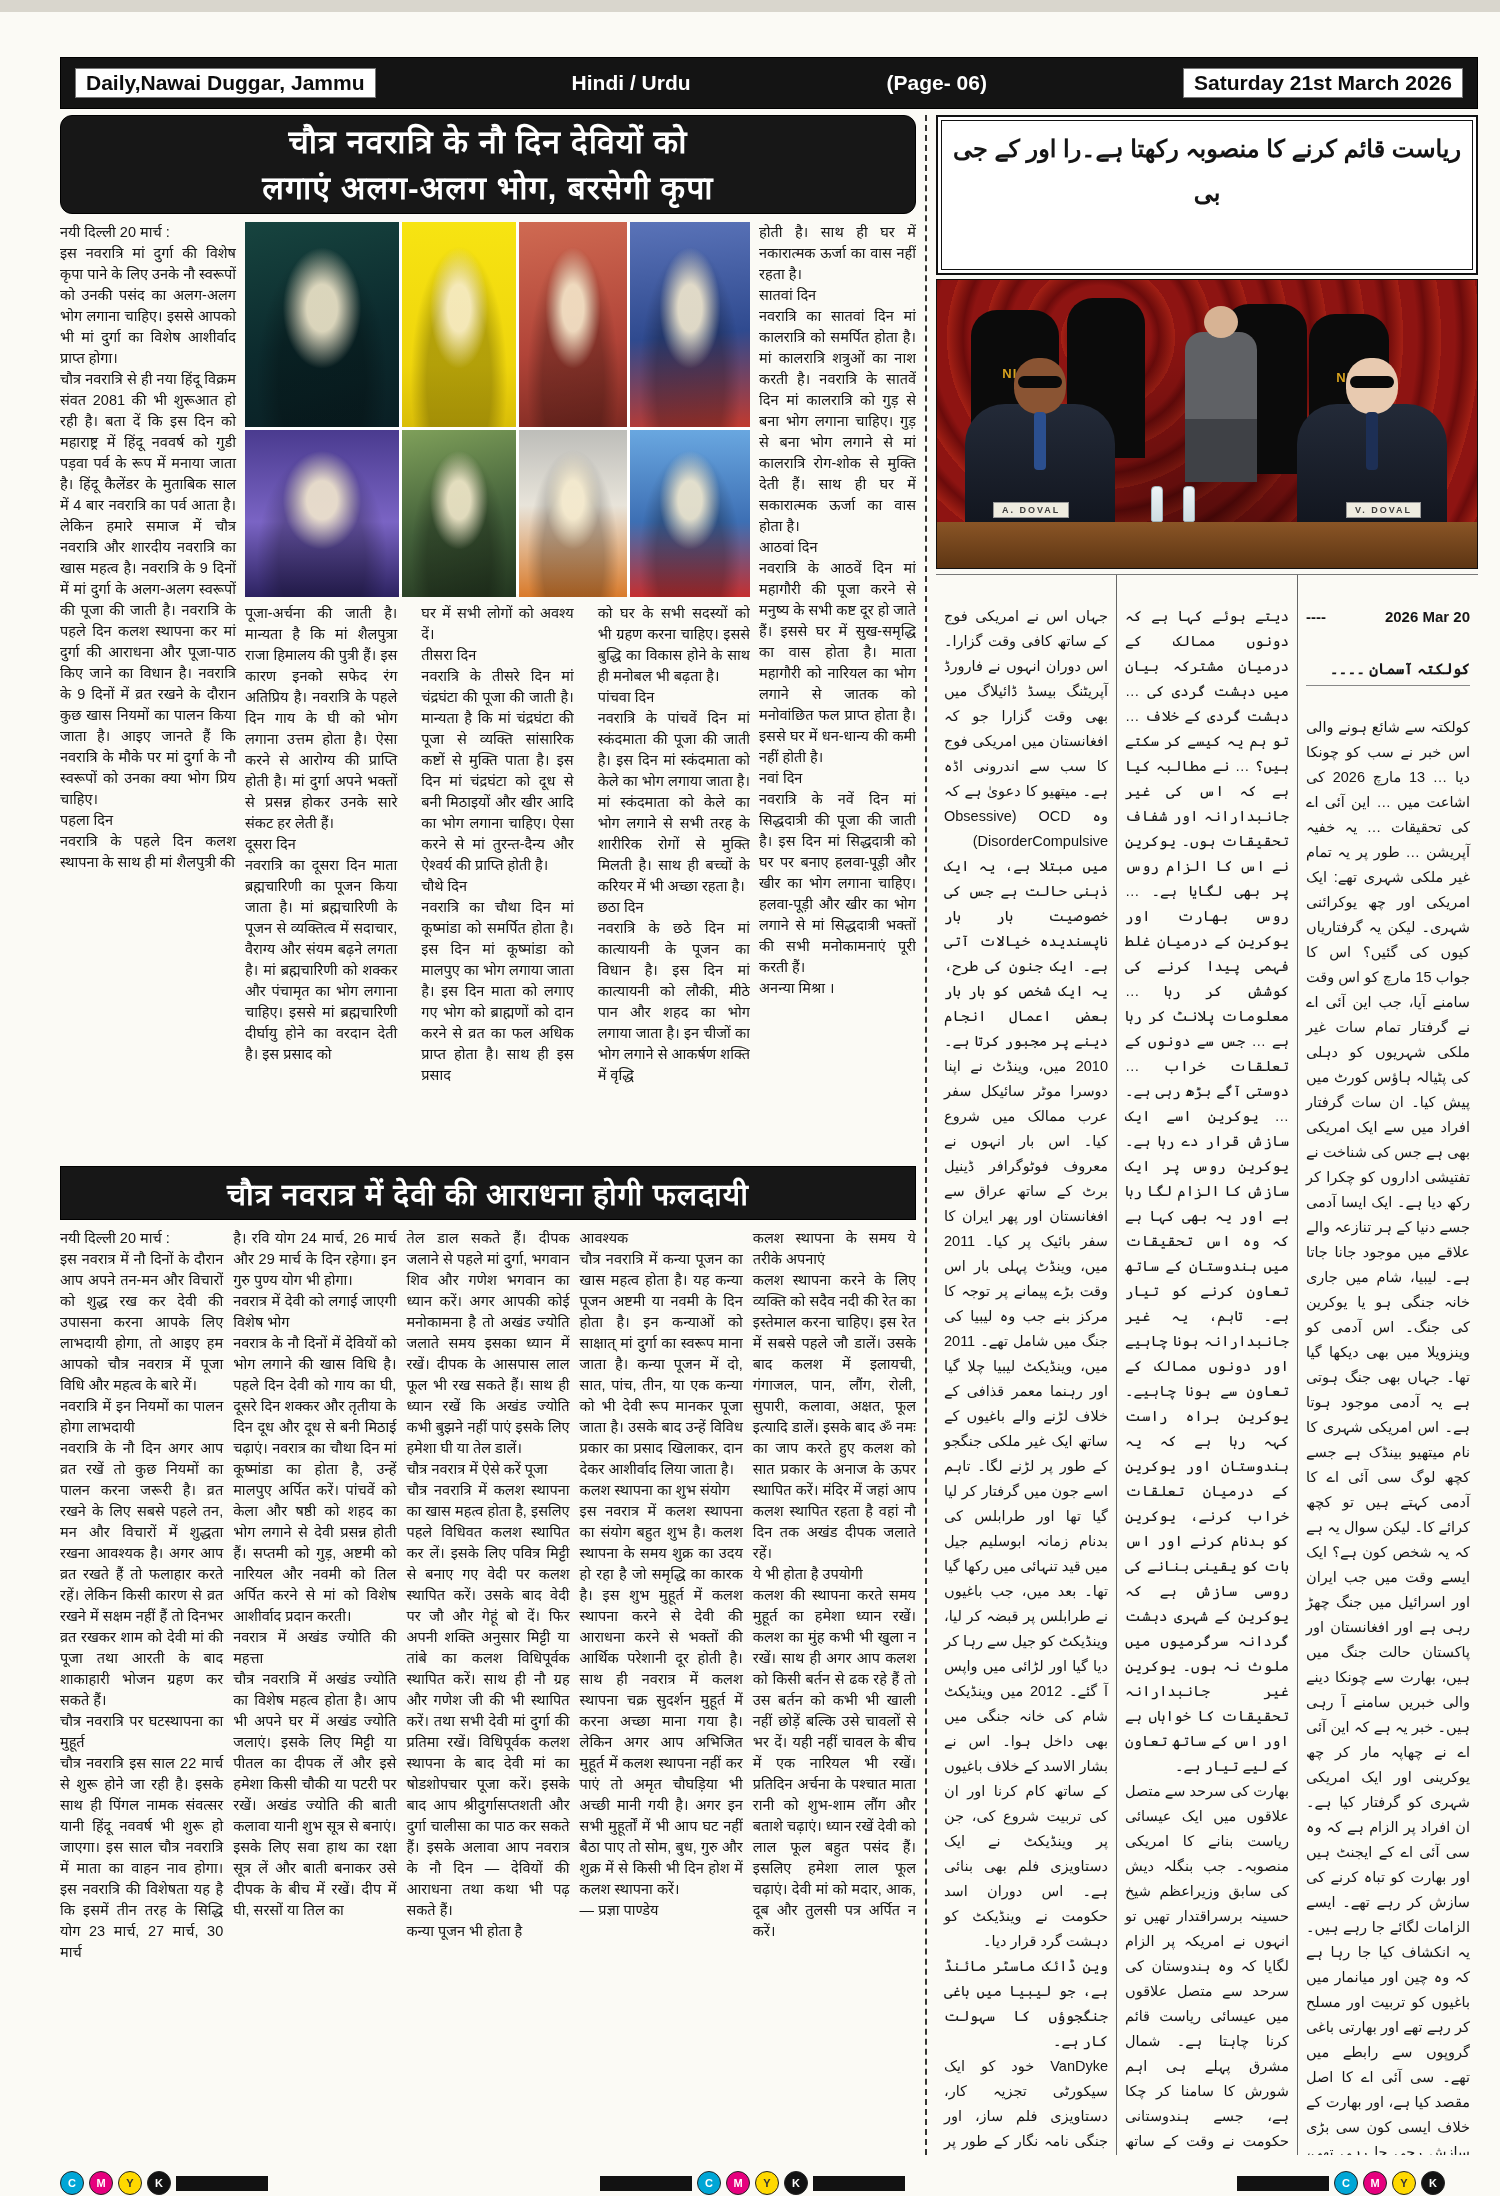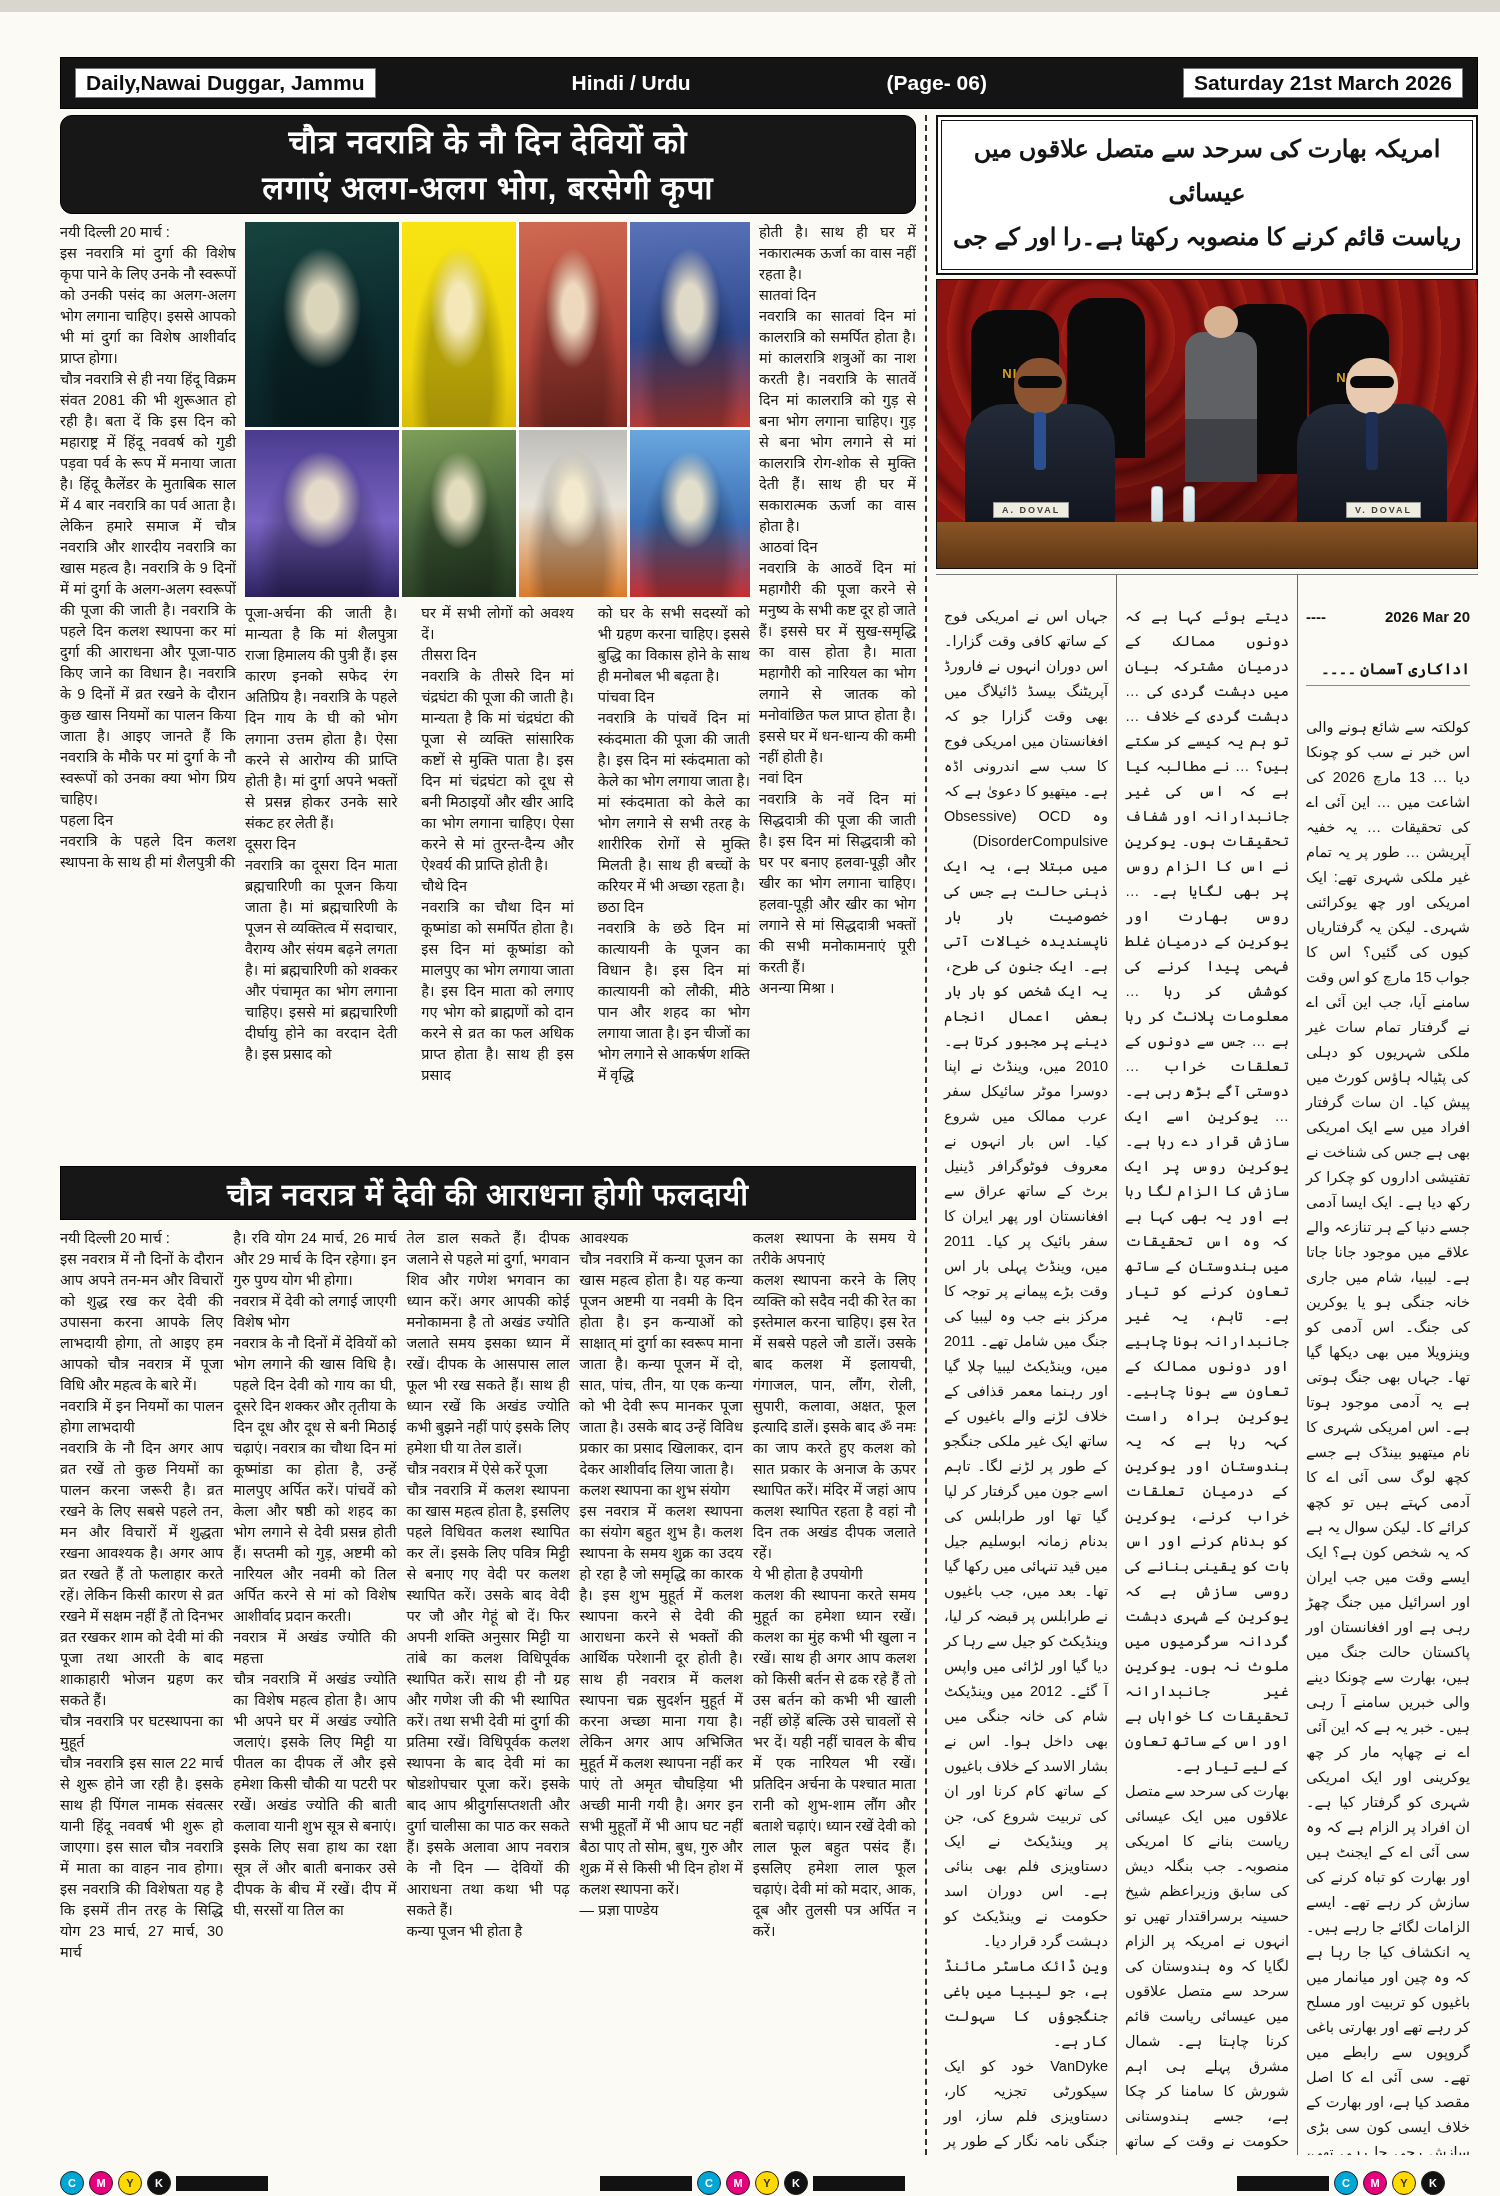--- a/index.html
+++ b/index.html
@@ -199,21 +199,20 @@
 ये भी होता है उपयोगी
 कलश की स्थापना करते समय मुहूर्त का हमेशा ध्यान रखें। कलश का मुंह कभी भी खुला न रखें। साथ ही अगर आप कलश को किसी बर्तन से ढक रहे हैं तो उस बर्तन को कभी भी खाली नहीं छोड़ें बल्कि उसे चावलों से भर दें। यही नहीं चावल के बीच में एक नारियल भी रखें। प्रतिदिन अर्चना के पश्चात माता रानी को शुभ-शाम लौंग और बताशे चढ़ाएं। ध्यान रखें देवी को लाल फूल बहुत पसंद हैं। इसलिए हमेशा लाल फूल चढ़ाएं। देवी मां को मदार, आक, दूब और तुलसी पत्र अर्पित न करें।</div>
       </div>
     </div>
 
     <div class="v-divider"></div>
 
     <div class="urdu-side">
 
       <div class="urdu-head">
-        <div>امریکہ بھارت کی سرحد سے متصل علاقوں میں عیسائی</div>
         <div>ریاست قائم کرنے کا منصوبہ رکھتا ہے۔را اور کے جی بی</div>
 
       </div>
 
       <div class="photo">
         <div class="cmd" style="left:34px;top:30px;width:88px;height:176px;">
           <span class="nia">NIA</span>
         </div>
         <div class="cmd" style="left:130px;top:18px;width:78px;height:160px;"></div>
         <div class="cmd" style="left:286px;top:24px;width:84px;height:170px;"></div>
@@ -237,21 +236,21 @@
         <span class="plate" style="left:56px;">A. DOVAL</span>
         <span class="plate" style="right:56px;">V. DOVAL</span>
       </div>
 
       <div class="ucols">
         <div class="ucol">
           <div class="ucap">
             <span>----</span>
             <span>2026 Mar 20</span>
           </div>
-          <div class="ucap2">اداکاری آسمان ۔۔۔۔</div>
+          <div class="ucap2">کولکتہ آسمان ۔۔۔۔</div>
           <span>کولکتہ سے شائع ہونے والی اس خبر نے سب کو چونکا دیا … 13 مارچ 2026 کی اشاعت میں … این آئی اے کی تحقیقات … یہ خفیہ آپریشن … طور پر یہ تمام غیر ملکی شہری تھے: ایک امریکی اور چھ یوکرائنی شہری۔ لیکن یہ گرفتاریاں کیوں کی گئیں؟ اس کا جواب 15 مارچ کو اس وقت سامنے آیا، جب این آئی اے نے گرفتار تمام سات غیر ملکی شہریوں کو دہلی کی پٹیالہ ہاؤس کورٹ میں پیش کیا۔ ان سات گرفتار افراد میں سے ایک امریکی بھی ہے جس کی شناخت نے تفتیشی اداروں کو چکرا کر رکھ دیا ہے۔ ایک ایسا آدمی جسے دنیا کے ہر تنازعہ والے علاقے میں موجود جانا جاتا ہے۔ لیبیا، شام میں جاری خانہ جنگی ہو یا یوکرین کی جنگ۔ اس آدمی کو وینزویلا میں بھی دیکھا گیا تھا۔ جہاں بھی جنگ ہوتی ہے یہ آدمی موجود ہوتا ہے۔ اس امریکی شہری کا نام میتھیو بینڈک ہے جسے کچھ لوگ سی آئی اے کا آدمی کہتے ہیں تو کچھ کرائے کا۔ لیکن سوال یہ ہے کہ یہ شخص کون ہے؟ ایک ایسے وقت میں جب ایران اور اسرائیل میں جنگ چھڑ رہی ہے اور افغانستان اور پاکستان حالت جنگ میں ہیں، بھارت سے چونکا دینے والی خبریں سامنے آ رہی ہیں۔ خبر یہ ہے کہ این آئی اے نے چھاپہ مار کر چھ یوکرینی اور ایک امریکی شہری کو گرفتار کیا ہے۔ ان افراد پر الزام ہے کہ وہ سی آئی اے کے ایجنٹ ہیں اور بھارت کو تباہ کرنے کی سازش کر رہے تھے۔ ایسے الزامات لگائے جا رہے ہیں۔ یہ انکشاف کیا جا رہا ہے کہ وہ چین اور میانمار میں باغیوں کو تربیت اور مسلح کر رہے تھے اور بھارتی باغی گروپوں سے رابطے میں تھے۔ سی آئی اے کا اصل مقصد کیا ہے، اور بھارت کے خلاف ایسی کون سی بڑی سازش رچی جا رہی تھی، جسے این آئی اے نے بالآخر پکڑ لیا۔ … ادا کاری آسان …</span>
         </div>
         <div class="ucol">
           <span>دیتے ہوئے کہا ہے کہ دونوں ممالک کے درمیان مشترکہ بیان میں دہشت گردی کی … دہشت گردی کے خلاف … تو ہم یہ کیسے کر سکتے ہیں؟ … نے مطالبہ کیا ہے کہ اس کی غیر جانبدارانہ اور شفاف تحقیقات ہوں۔ یوکرین نے اس کا الزام روس پر بھی لگایا ہے۔ … روس بھارت اور یوکرین کے درمیان غلط فہمی پیدا کرنے کی کوشش کر رہا … معلومات پلانٹ کر رہا ہے … جس سے دونوں کے تعلقات خراب … دوستی آگے بڑھ رہی ہے۔ … یوکرین اسے ایک سازش قرار دے رہا ہے۔ یوکرین روس پر ایک سازش کا الزام لگا رہا ہے اور یہ بھی کہا ہے کہ وہ اس تحقیقات میں ہندوستان کے ساتھ تعاون کرنے کو تیار ہے۔ تاہم، یہ غیر جانبدارانہ ہونا چاہیے اور دونوں ممالک کے تعاون سے ہونا چاہیے۔ یوکرین براہ راست کہہ رہا ہے کہ یہ ہندوستان اور یوکرین کے درمیان تعلقات خراب کرنے، یوکرین کو بدنام کرنے اور اس بات کو یقینی بنانے کی روسی سازش ہے کہ یوکرین کے شہری دہشت گردانہ سرگرمیوں میں ملوث نہ ہوں۔ یوکرین غیر جانبدارانہ تحقیقات کا خواہاں ہے اور اس کے ساتھ تعاون کے لیے تیار ہے۔
 بھارت کی سرحد سے متصل علاقوں میں ایک عیسائی ریاست بنانے کا امریکی منصوبہ۔ جب بنگلہ دیش کی سابق وزیراعظم شیخ حسینہ برسراقتدار تھیں تو انہوں نے امریکہ پر الزام لگایا کہ وہ ہندوستان کی سرحد سے متصل علاقوں میں عیسائی ریاست قائم کرنا چاہتا ہے۔ شمال مشرق پہلے ہی اہم شورش کا سامنا کر چکا ہے، جسے ہندوستانی حکومت نے وقت کے ساتھ قابو میں لایا ہے۔ آج بھی آرمڈ فورسز اسپیشل پاور ایکٹ (AFSPA) منی پور، ناگالینڈ، اروناچل پردیش، اور آسام کے کچھ حصوں میں نافذ ہے۔ اس لیے ایجنسیاں وہاں کی تمام سرگرمیوں پر کڑی نظر رکھتی ہیں۔ امریکی شہری میتھیو وینڈک پہلے ہی ایک متنازع شخصیت رہے ہیں، جن کے شورشوں اور جنگ زدہ علاقوں سے متنازعہ تعلقات ہیں۔ نتیجتاً، ایجنسیاں ملک میں داخل ہونے کے وقت سے ہی اس کی نگرانی کر رہی ہوں گی۔ نتیجتاً ایک مکمل تفتیش کے نتیجے میں ایئر پورٹ پر ہی ان کی گرفتاری … NSCN(I)ULFA … 2007 … 650LR … 13 مارچ 2026 … 2009 … 2010 … 2004 …</span>
         </div>
         <div class="ucol">
           <span>جہاں اس نے امریکی فوج کے ساتھ کافی وقت گزارا۔ اس دوران انہوں نے فارورڈ آپریٹنگ بیسڈ ڈائیلاگ میں بھی وقت گزارا جو کہ افغانستان میں امریکی فوج کا سب سے اندرونی اڈہ ہے۔ میتھیو کا دعویٰ ہے کہ وہ Obsessive) OCD (DisorderCompulsive میں مبتلا ہے، یہ ایک ذہنی حالت ہے جس کی خصوصیت بار بار ناپسندیدہ خیالات آتی ہے۔ ایک جنون کی طرح، یہ ایک شخص کو بار بار بعض اعمال انجام دینے پر مجبور کرتا ہے۔ 2010 میں، وینڈٹ نے اپنا دوسرا موٹر سائیکل سفر عرب ممالک میں شروع کیا۔ اس بار انہوں نے معروف فوٹوگرافر ڈینیل برٹ کے ساتھ عراق سے افغانستان اور پھر ایران کا سفر بائیک پر کیا۔ 2011 میں، وینڈٹ پہلی بار اس وقت بڑے پیمانے پر توجہ کا مرکز بنے جب وہ لیبیا کی جنگ میں شامل تھے۔ 2011 میں، وینڈیکٹ لیبیا چلا گیا اور رہنما معمر قذافی کے خلاف لڑنے والے باغیوں کے ساتھ ایک غیر ملکی جنگجو کے طور پر لڑنے لگا۔ تاہم اسے جون میں گرفتار کر لیا گیا تھا اور طرابلس کی بدنام زمانہ ابوسلیم جیل میں قید تنہائی میں رکھا گیا تھا۔ بعد میں، جب باغیوں نے طرابلس پر قبضہ کر لیا، وینڈیکٹ کو جیل سے رہا کر دیا گیا اور لڑائی میں واپس آ گئے۔ 2012 میں وینڈیکٹ شام کی خانہ جنگی میں بھی داخل ہوا۔ اس نے بشار الاسد کے خلاف باغیوں کے ساتھ کام کرنا اور ان کی تربیت شروع کی، جن پر وینڈیکٹ نے ایک دستاویزی فلم بھی بنائی ہے۔ اس دوران اسد حکومت نے وینڈیکٹ کو دہشت گرد قرار دیا۔
 وین ڈائک ماسٹر مائنڈ ہے، جو لیبیا میں باغی جنگجوؤں کا سہولت کار ہے۔
 VanDyke خود کو ایک سیکورٹی تجزیہ کار، دستاویزی فلم ساز، اور جنگی نامہ نگار کے طور پر بیان کرتا ہے۔ وہ بالٹی مور میں پیدا ہوا اور جارج ٹاؤن یونیورسٹی سے سیکیورٹی اسٹڈیز میں ڈگری کے ساتھ گریجویشن کیا۔ انہوں … XXL … Reddit … (NIA) … CIA … USA … 46 …</span>

